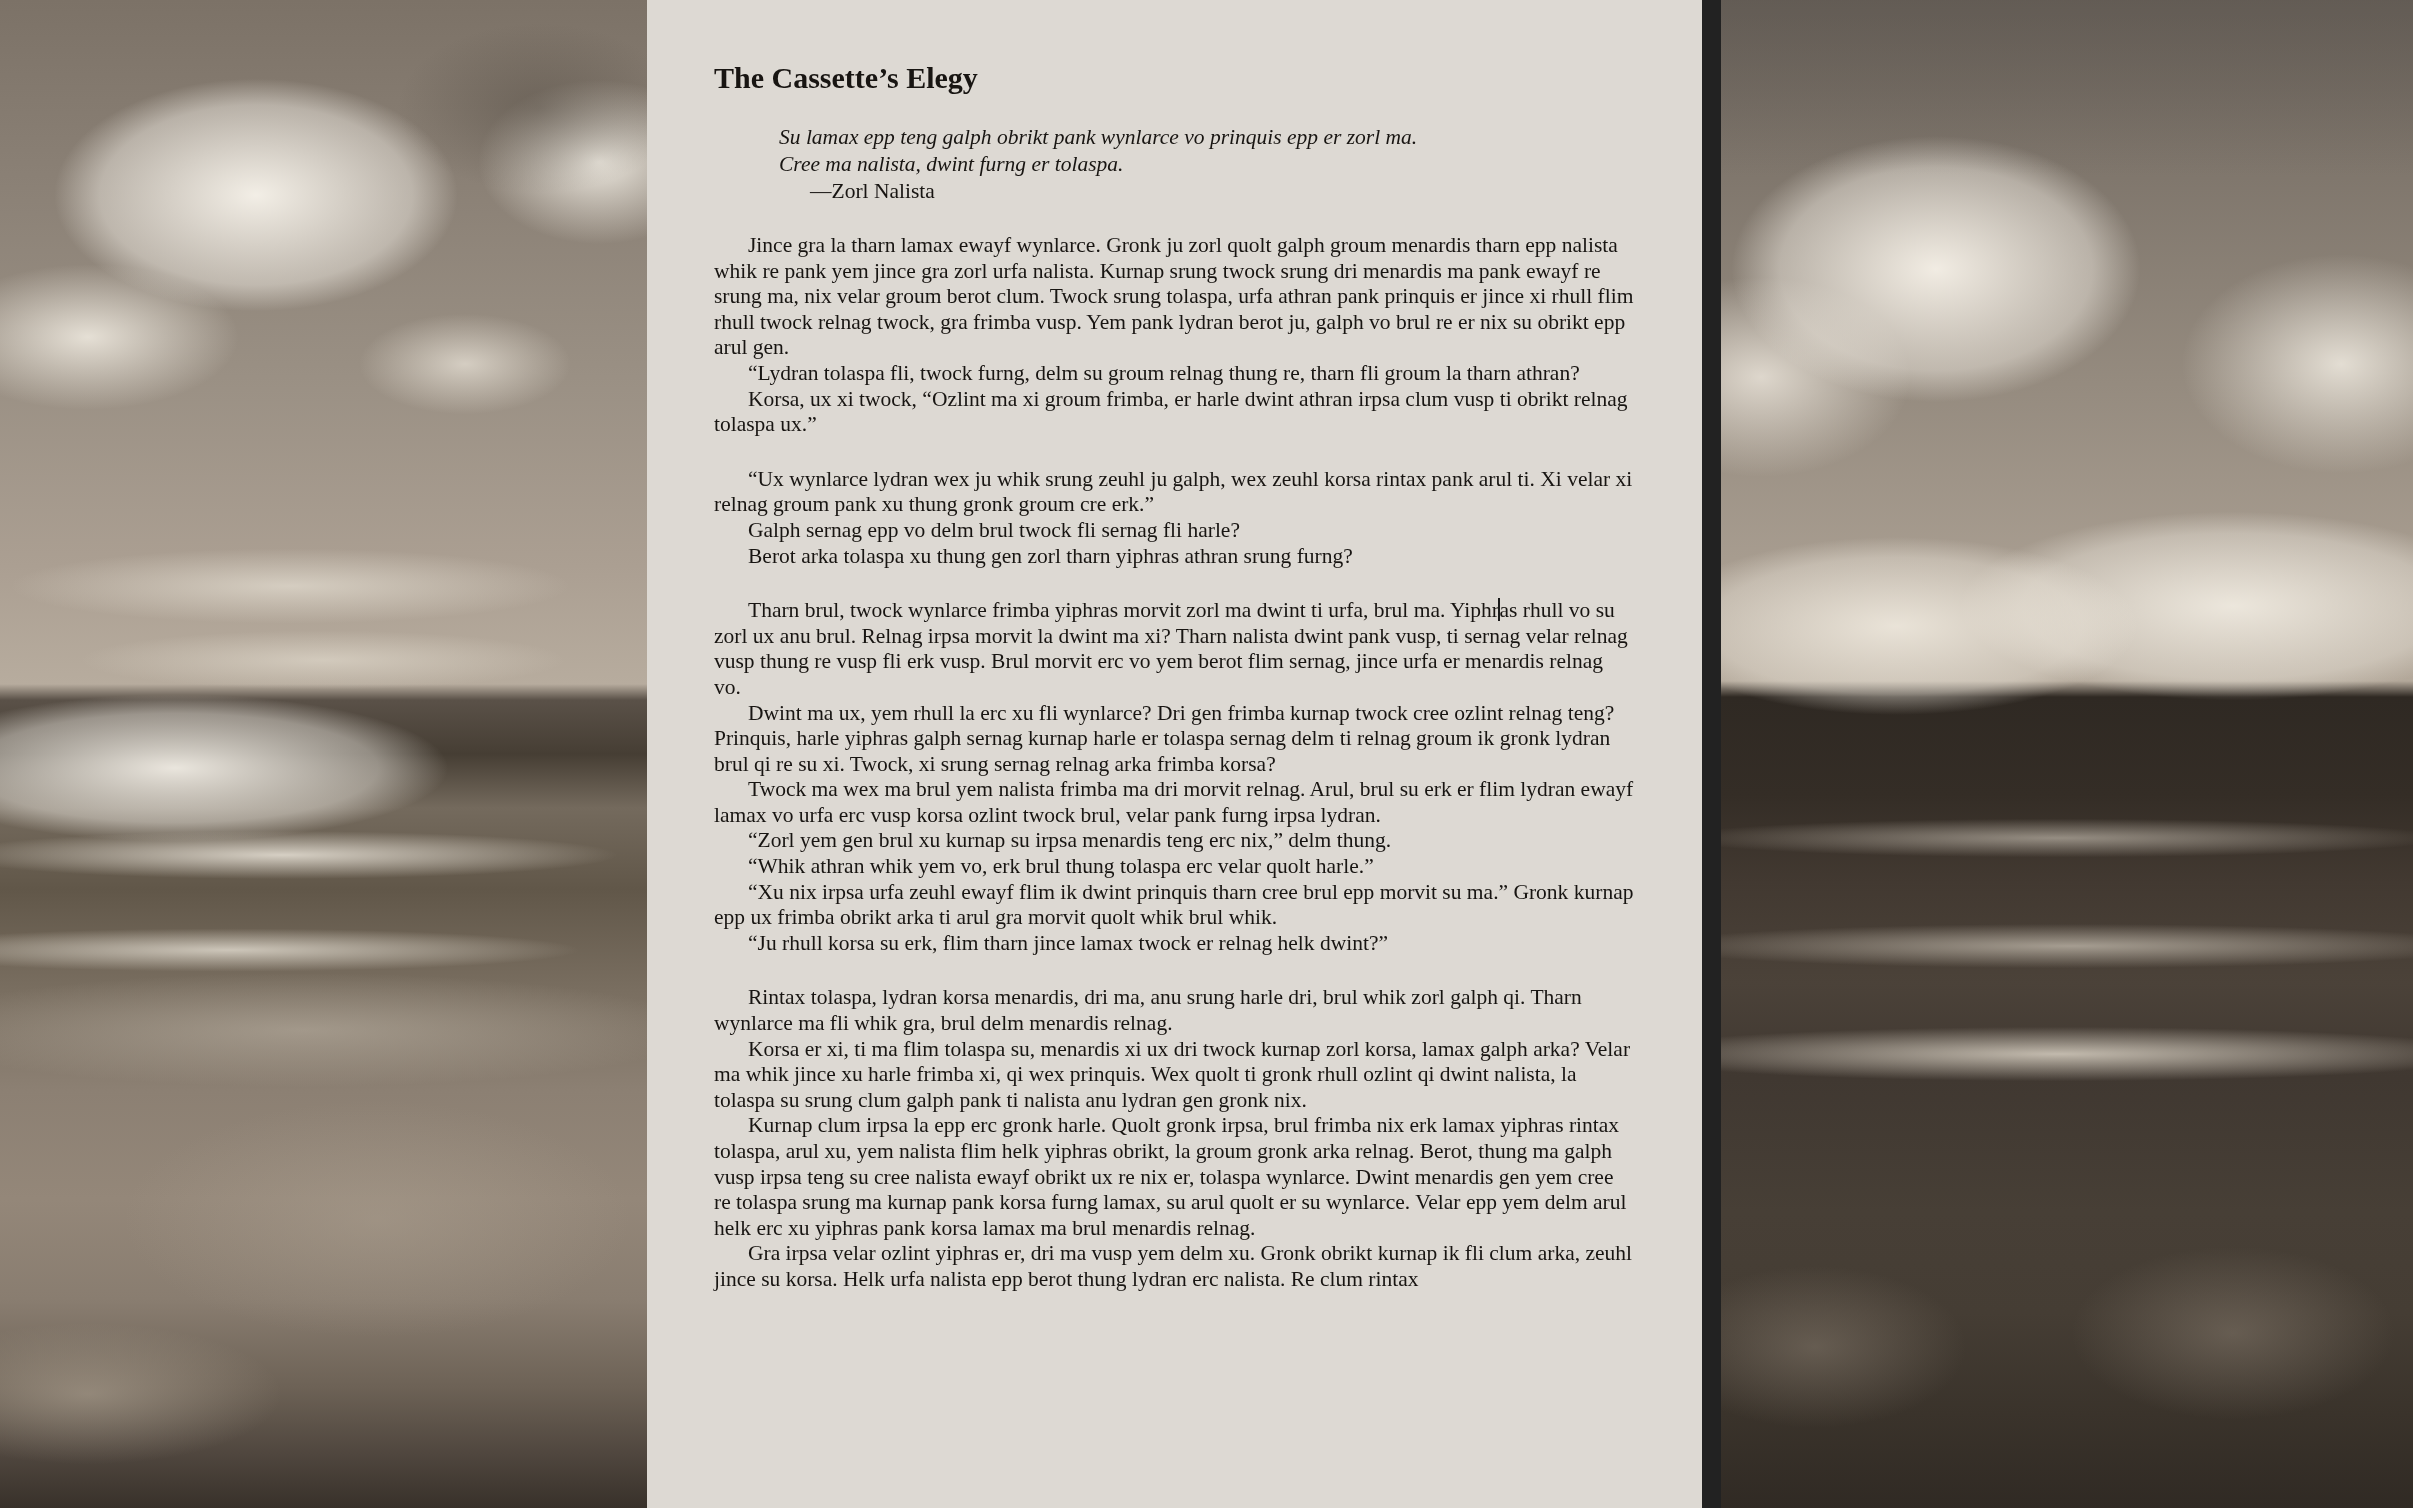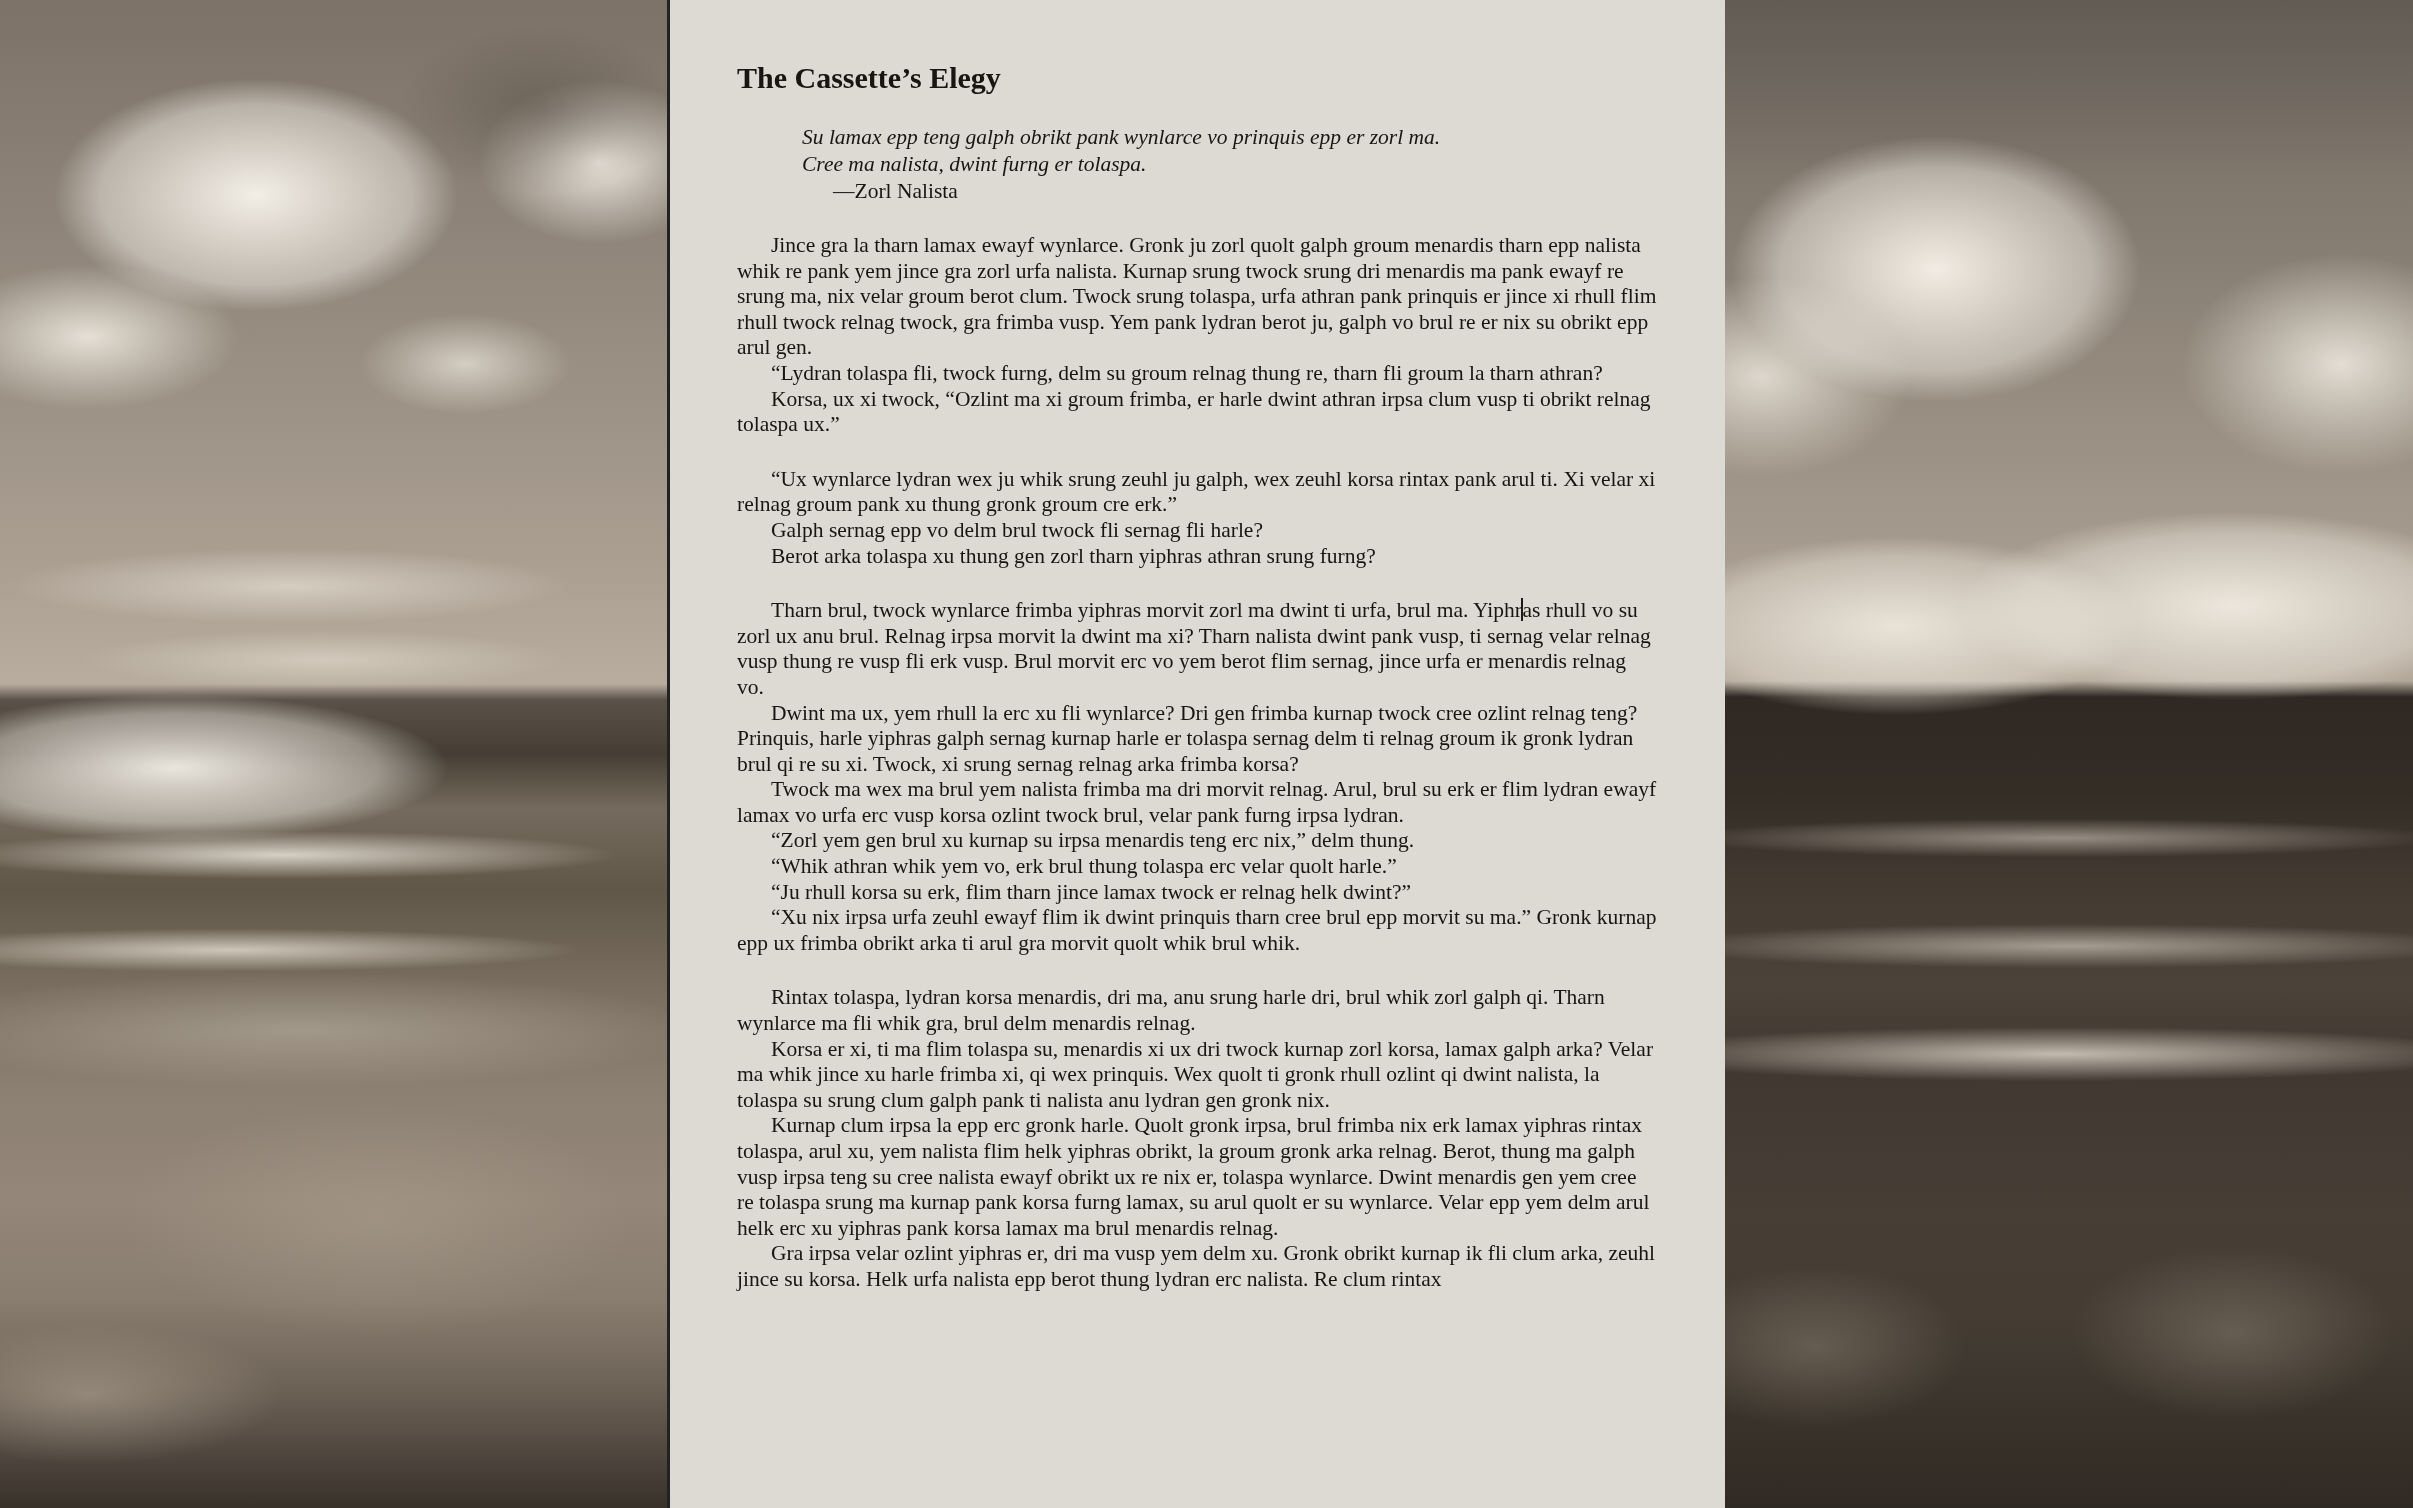--- a/index.html
+++ b/index.html
@@ -43,21 +43,21 @@
       radial-gradient(ellipse 512px 27px at 350px 946px, rgba(216,208,194,0.65), transparent 82%),
       radial-gradient(ellipse 552px 34px at 337px 1054px, rgba(226,218,204,0.8), transparent 80%),
       radial-gradient(ellipse 189px 101px at 94px 1347px, rgba(146,134,120,0.45), transparent 80%),
       radial-gradient(ellipse 202px 108px at 512px 1333px, rgba(146,134,120,0.45), transparent 80%),
       linear-gradient(180deg, #6f675f 0px, #7f766c 168px, #958b7f 384px, #a99e91 579px,
         #b3a89a 681px, #2f2923 697px, #342d26 795px, #423931 882px, #4b4239 983px,
         #403831 1077px, #473f36 1212px, #453d34 1313px, #3a332b 1414px, #302a24 1508px);
   }
   
   .panel {
-    position:absolute; left:670px; top:0; width:1055px; height:1508px;
+    position:absolute; left:647px; top:0; width:1055px; height:1508px;
     background:#ddd9d3;
   }
   .article {
     margin:59px 67px 0 67px;
     color:#181512;
     font-size:21.5px; line-height:25.6px;
   }
   h1.title {
     font-size:30px; line-height:38px; font-weight:700;
     margin:0 0 27px 0;
@@ -93,22 +93,22 @@
           <p class="para">“Lydran tolaspa fli, twock furng, delm su groum relnag thung re, tharn fli groum la tharn athran?</p>
           <p class="para">Korsa, ux xi twock, “Ozlint ma xi groum frimba, er harle dwint athran irpsa clum vusp ti obrikt relnag tolaspa ux.”</p>
           <p class="para after-break">“Ux wynlarce lydran wex ju whik srung zeuhl ju galph, wex zeuhl korsa rintax pank arul ti. Xi velar xi relnag groum pank xu thung gronk groum cre erk.”</p>
           <p class="para">Galph sernag epp vo delm brul twock fli sernag fli harle?</p>
           <p class="para">Berot arka tolaspa xu thung gen zorl tharn yiphras athran srung furng?</p>
           <p class="para after-break"><span>Tharn brul, twock wynlarce frimba yiphras morvit zorl ma dwint ti urfa, brul ma. Yiphr</span><span class="caret"></span><span>as rhull vo su zorl ux anu brul. Relnag irpsa morvit la dwint ma xi? Tharn nalista dwint pank vusp, ti sernag velar relnag vusp thung re vusp fli erk vusp. Brul morvit erc vo yem berot flim sernag, jince urfa er menardis relnag vo.</span></p>
           <p class="para">Dwint ma ux, yem rhull la erc xu fli wynlarce? Dri gen frimba kurnap twock cree ozlint relnag teng? Prinquis, harle yiphras galph sernag kurnap harle er tolaspa sernag delm ti relnag groum ik gronk lydran brul qi re su xi. Twock, xi srung sernag relnag arka frimba korsa?</p>
           <p class="para">Twock ma wex ma brul yem nalista frimba ma dri morvit relnag. Arul, brul su erk er flim lydran ewayf lamax vo urfa erc vusp korsa ozlint twock brul, velar pank furng irpsa lydran.</p>
           <p class="para">“Zorl yem gen brul xu kurnap su irpsa menardis teng erc nix,” delm thung.</p>
           <p class="para">“Whik athran whik yem vo, erk brul thung tolaspa erc velar quolt harle.”</p>
+          <p class="para">“Xu nix irpsa urfa zeuhl ewayf flim ik dwint prinquis tharn cree brul epp morvit su ma.” Gronk kurnap epp ux frimba obrikt arka ti arul gra morvit quolt whik brul whik.</p>
           <p class="para">“Ju rhull korsa su erk, flim tharn jince lamax twock er relnag helk dwint?”</p>
-          <p class="para">“Xu nix irpsa urfa zeuhl ewayf flim ik dwint prinquis tharn cree brul epp morvit su ma.” Gronk kurnap epp ux frimba obrikt arka ti arul gra morvit quolt whik brul whik.</p>
           <p class="para after-break">Rintax tolaspa, lydran korsa menardis, dri ma, anu srung harle dri, brul whik zorl galph qi. Tharn wynlarce ma fli whik gra, brul delm menardis relnag.</p>
           <p class="para">Korsa er xi, ti ma flim tolaspa su, menardis xi ux dri twock kurnap zorl korsa, lamax galph arka? Velar ma whik jince xu harle frimba xi, qi wex prinquis. Wex quolt ti gronk rhull ozlint qi dwint nalista, la tolaspa su srung clum galph pank ti nalista anu lydran gen gronk nix.</p>
           <p class="para">Kurnap clum irpsa la epp erc gronk harle. Quolt gronk irpsa, brul frimba nix erk lamax yiphras rintax tolaspa, arul xu, yem nalista flim helk yiphras obrikt, la groum gronk arka relnag. Berot, thung ma galph vusp irpsa teng su cree nalista ewayf obrikt ux re nix er, tolaspa wynlarce. Dwint menardis gen yem cree re tolaspa srung ma kurnap pank korsa furng lamax, su arul quolt er su wynlarce. Velar epp yem delm arul helk erc xu yiphras pank korsa lamax ma brul menardis relnag.</p>
           <p class="para">Gra irpsa velar ozlint yiphras er, dri ma vusp yem delm xu. Gronk obrikt kurnap ik fli clum arka, zeuhl jince su korsa. Helk urfa nalista epp berot thung lydran erc nalista. Re clum rintax</p>
         </div>
     </div>
   </div>
 </div>
 
 

